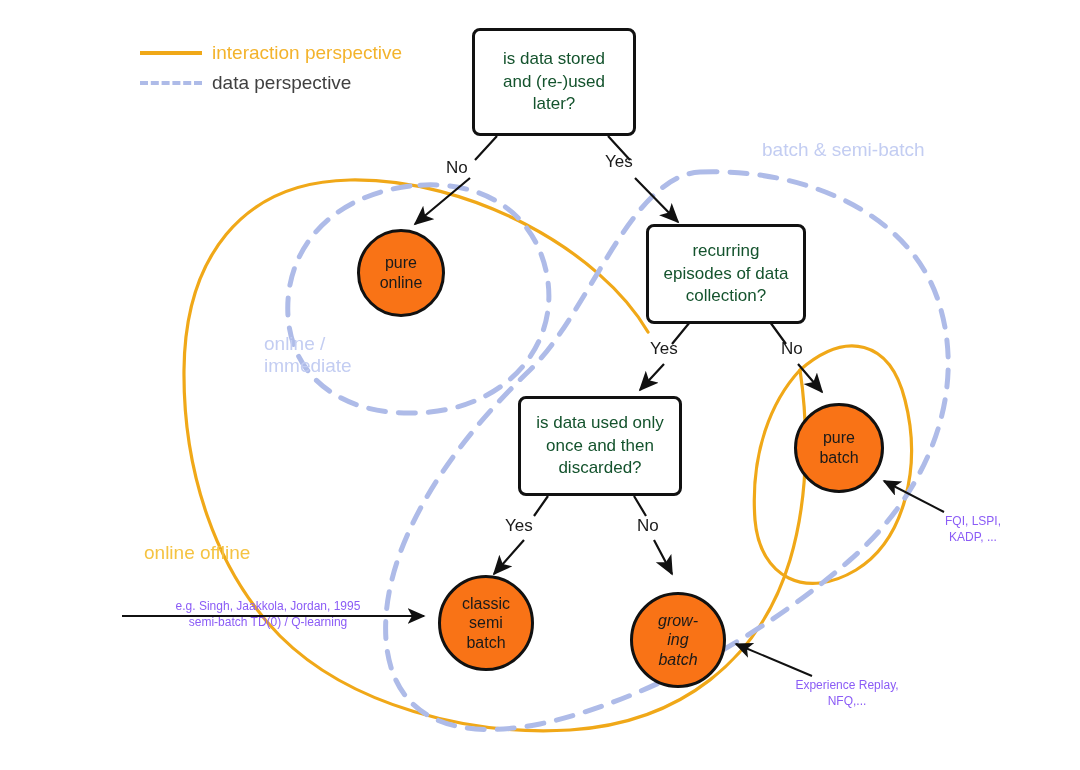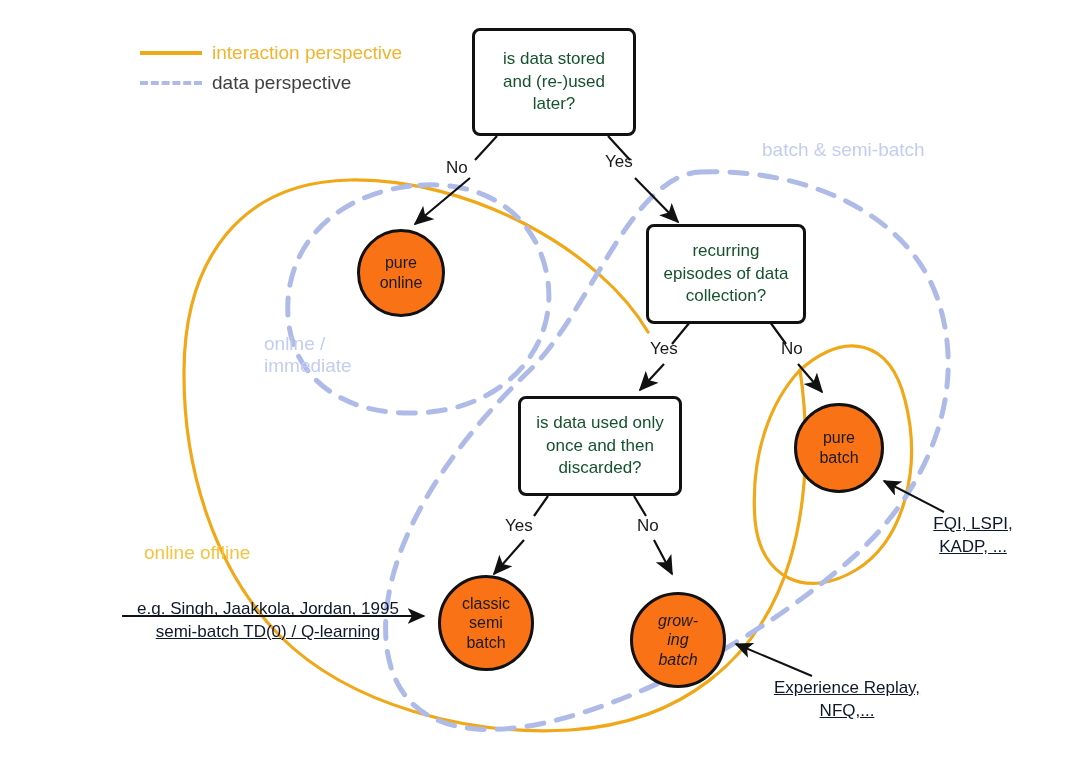--- a/index.html
+++ b/index.html
@@ -65,26 +65,25 @@
     position: absolute;
     font-size: 19px;
     z-index: 5;
     white-space: pre-line;
     text-align: center;
   }
   .group-label.blue { color: #c3cdf2; }
   .group-label.orange { color: #f5c342; }
   .annotation {
     position: absolute;
-    color: #0f172a;
-    font-size: 17px;
+    color: #8b5cf6;
+    font-size: 12px;
     line-height: 1.35;
     white-space: pre-line;
     z-index: 7;
-    text-decoration: underline;
   }
   .annotation.center { text-align: center; }
   .legend {
     position: absolute;
     left: 140px;
     top: 38px;
     z-index: 8;
   }
   .legend-row {
     display: flex;

